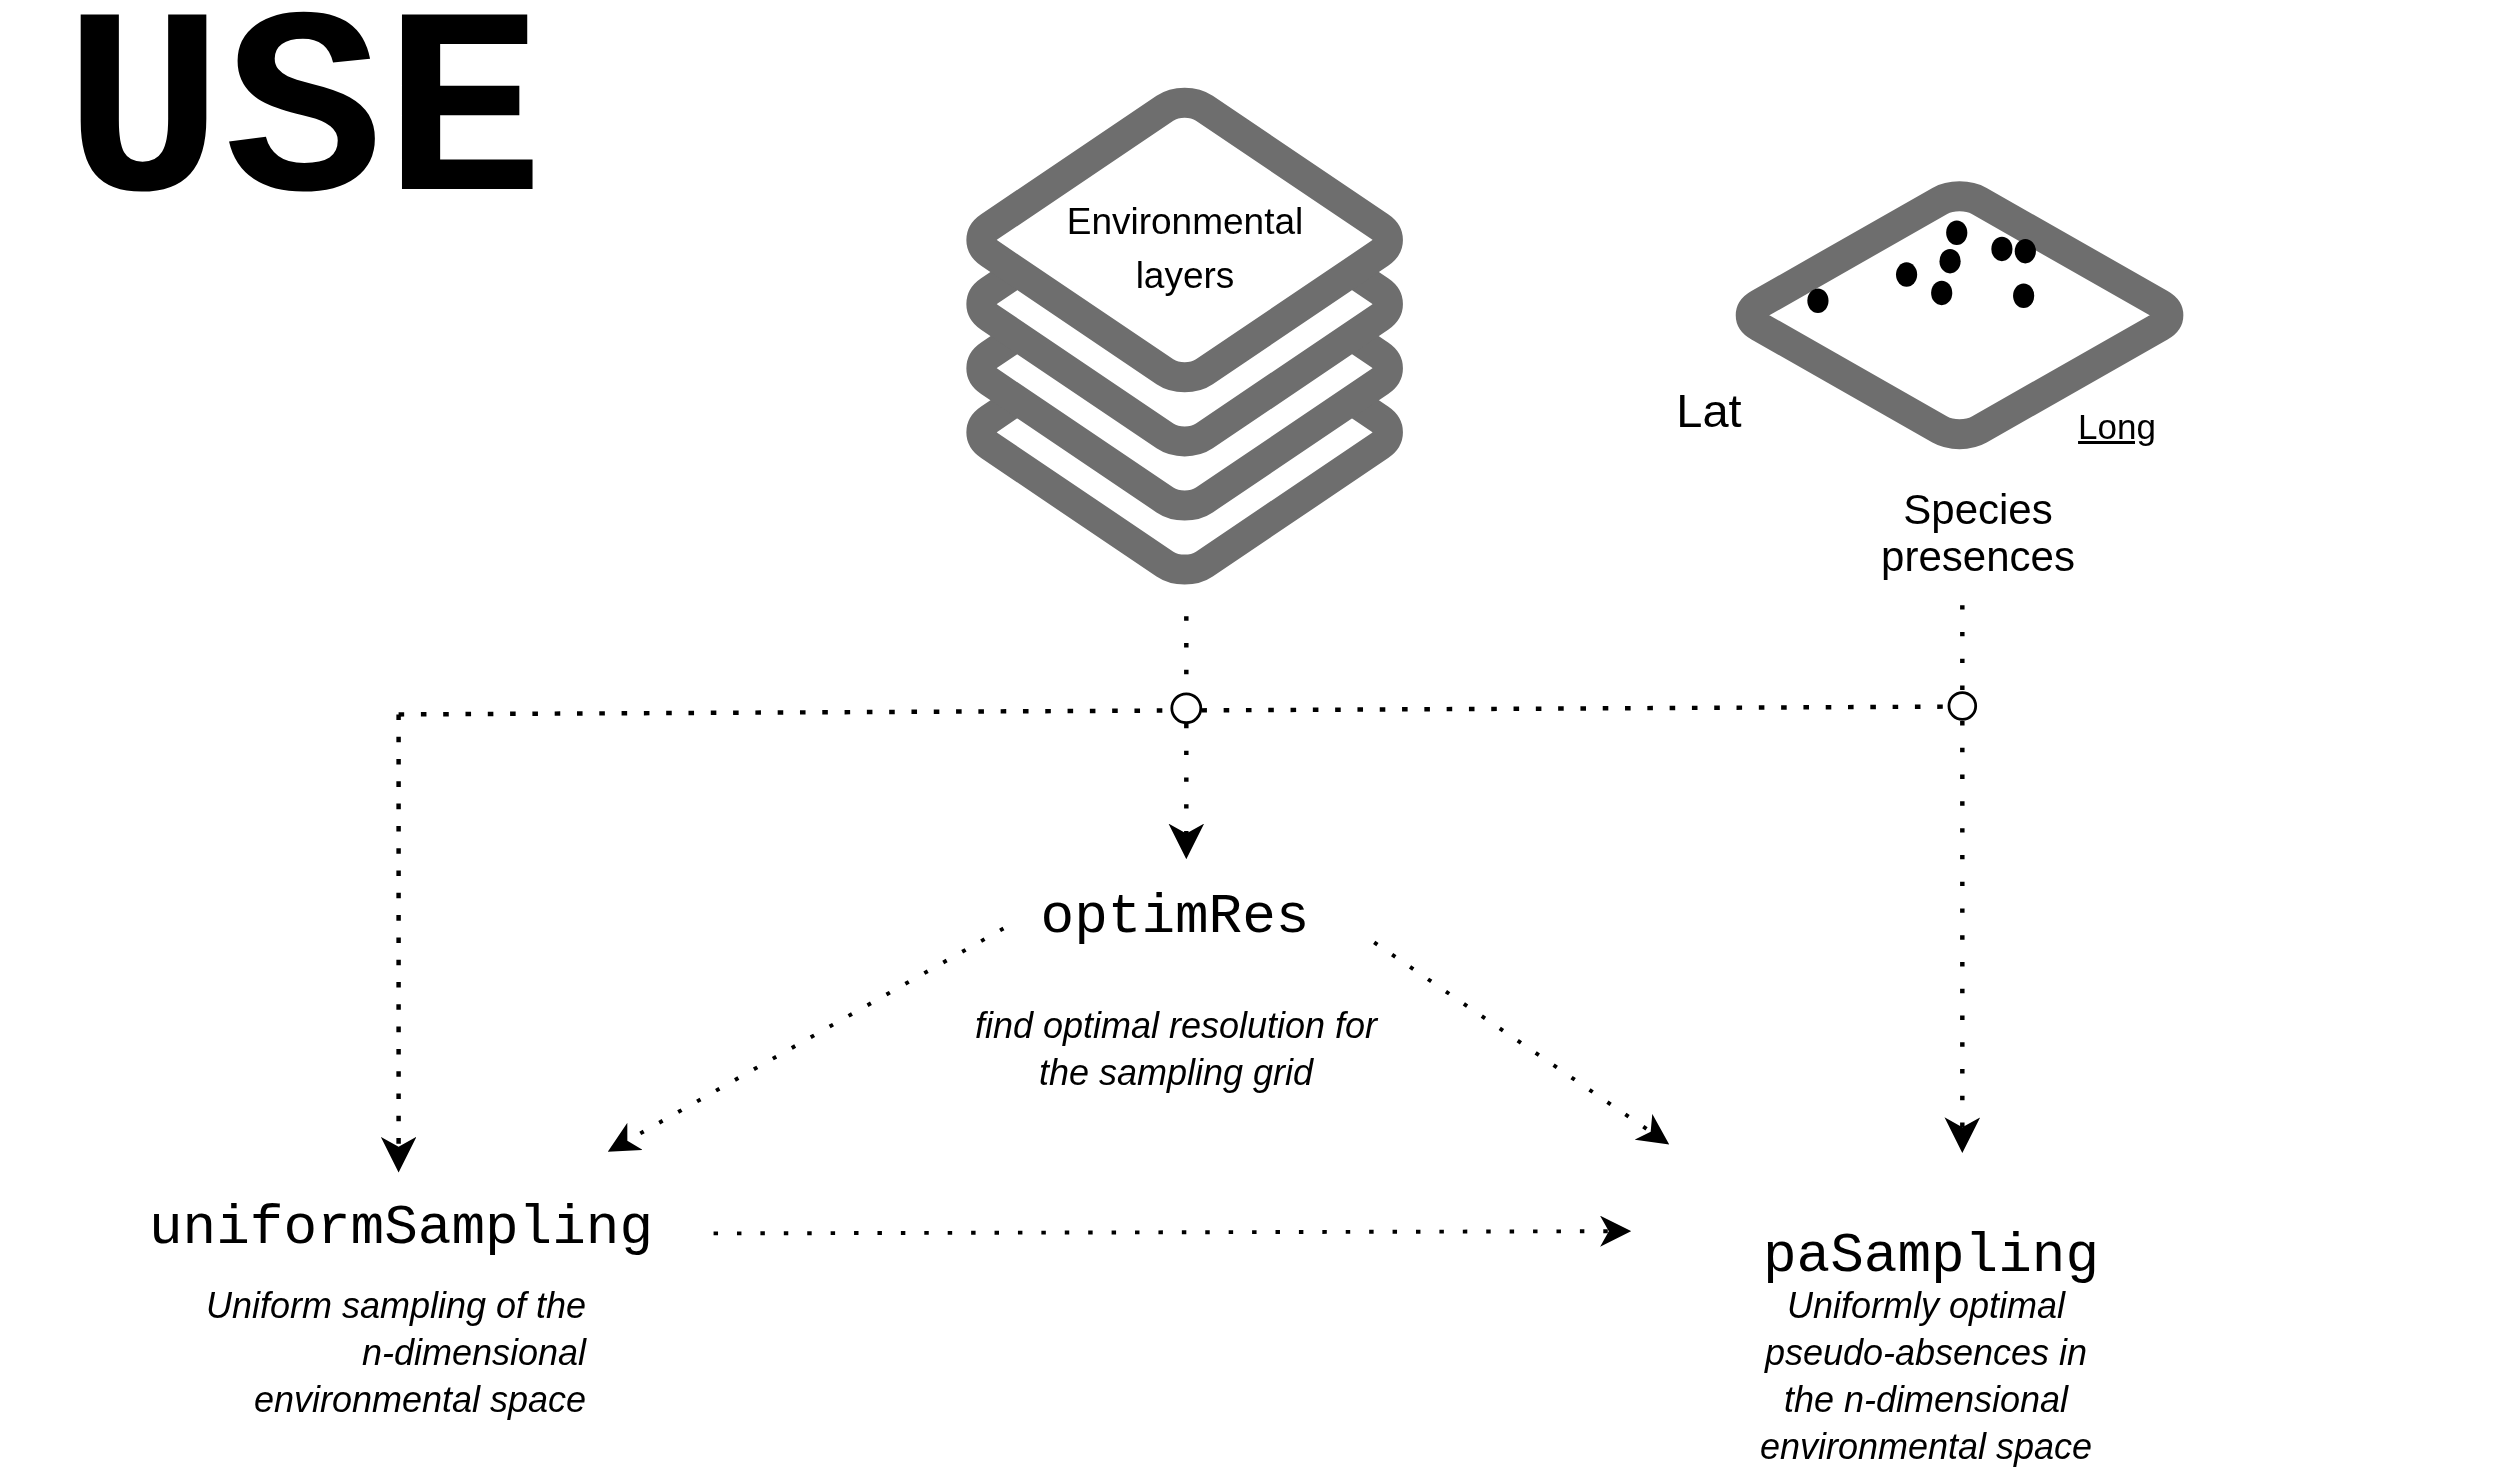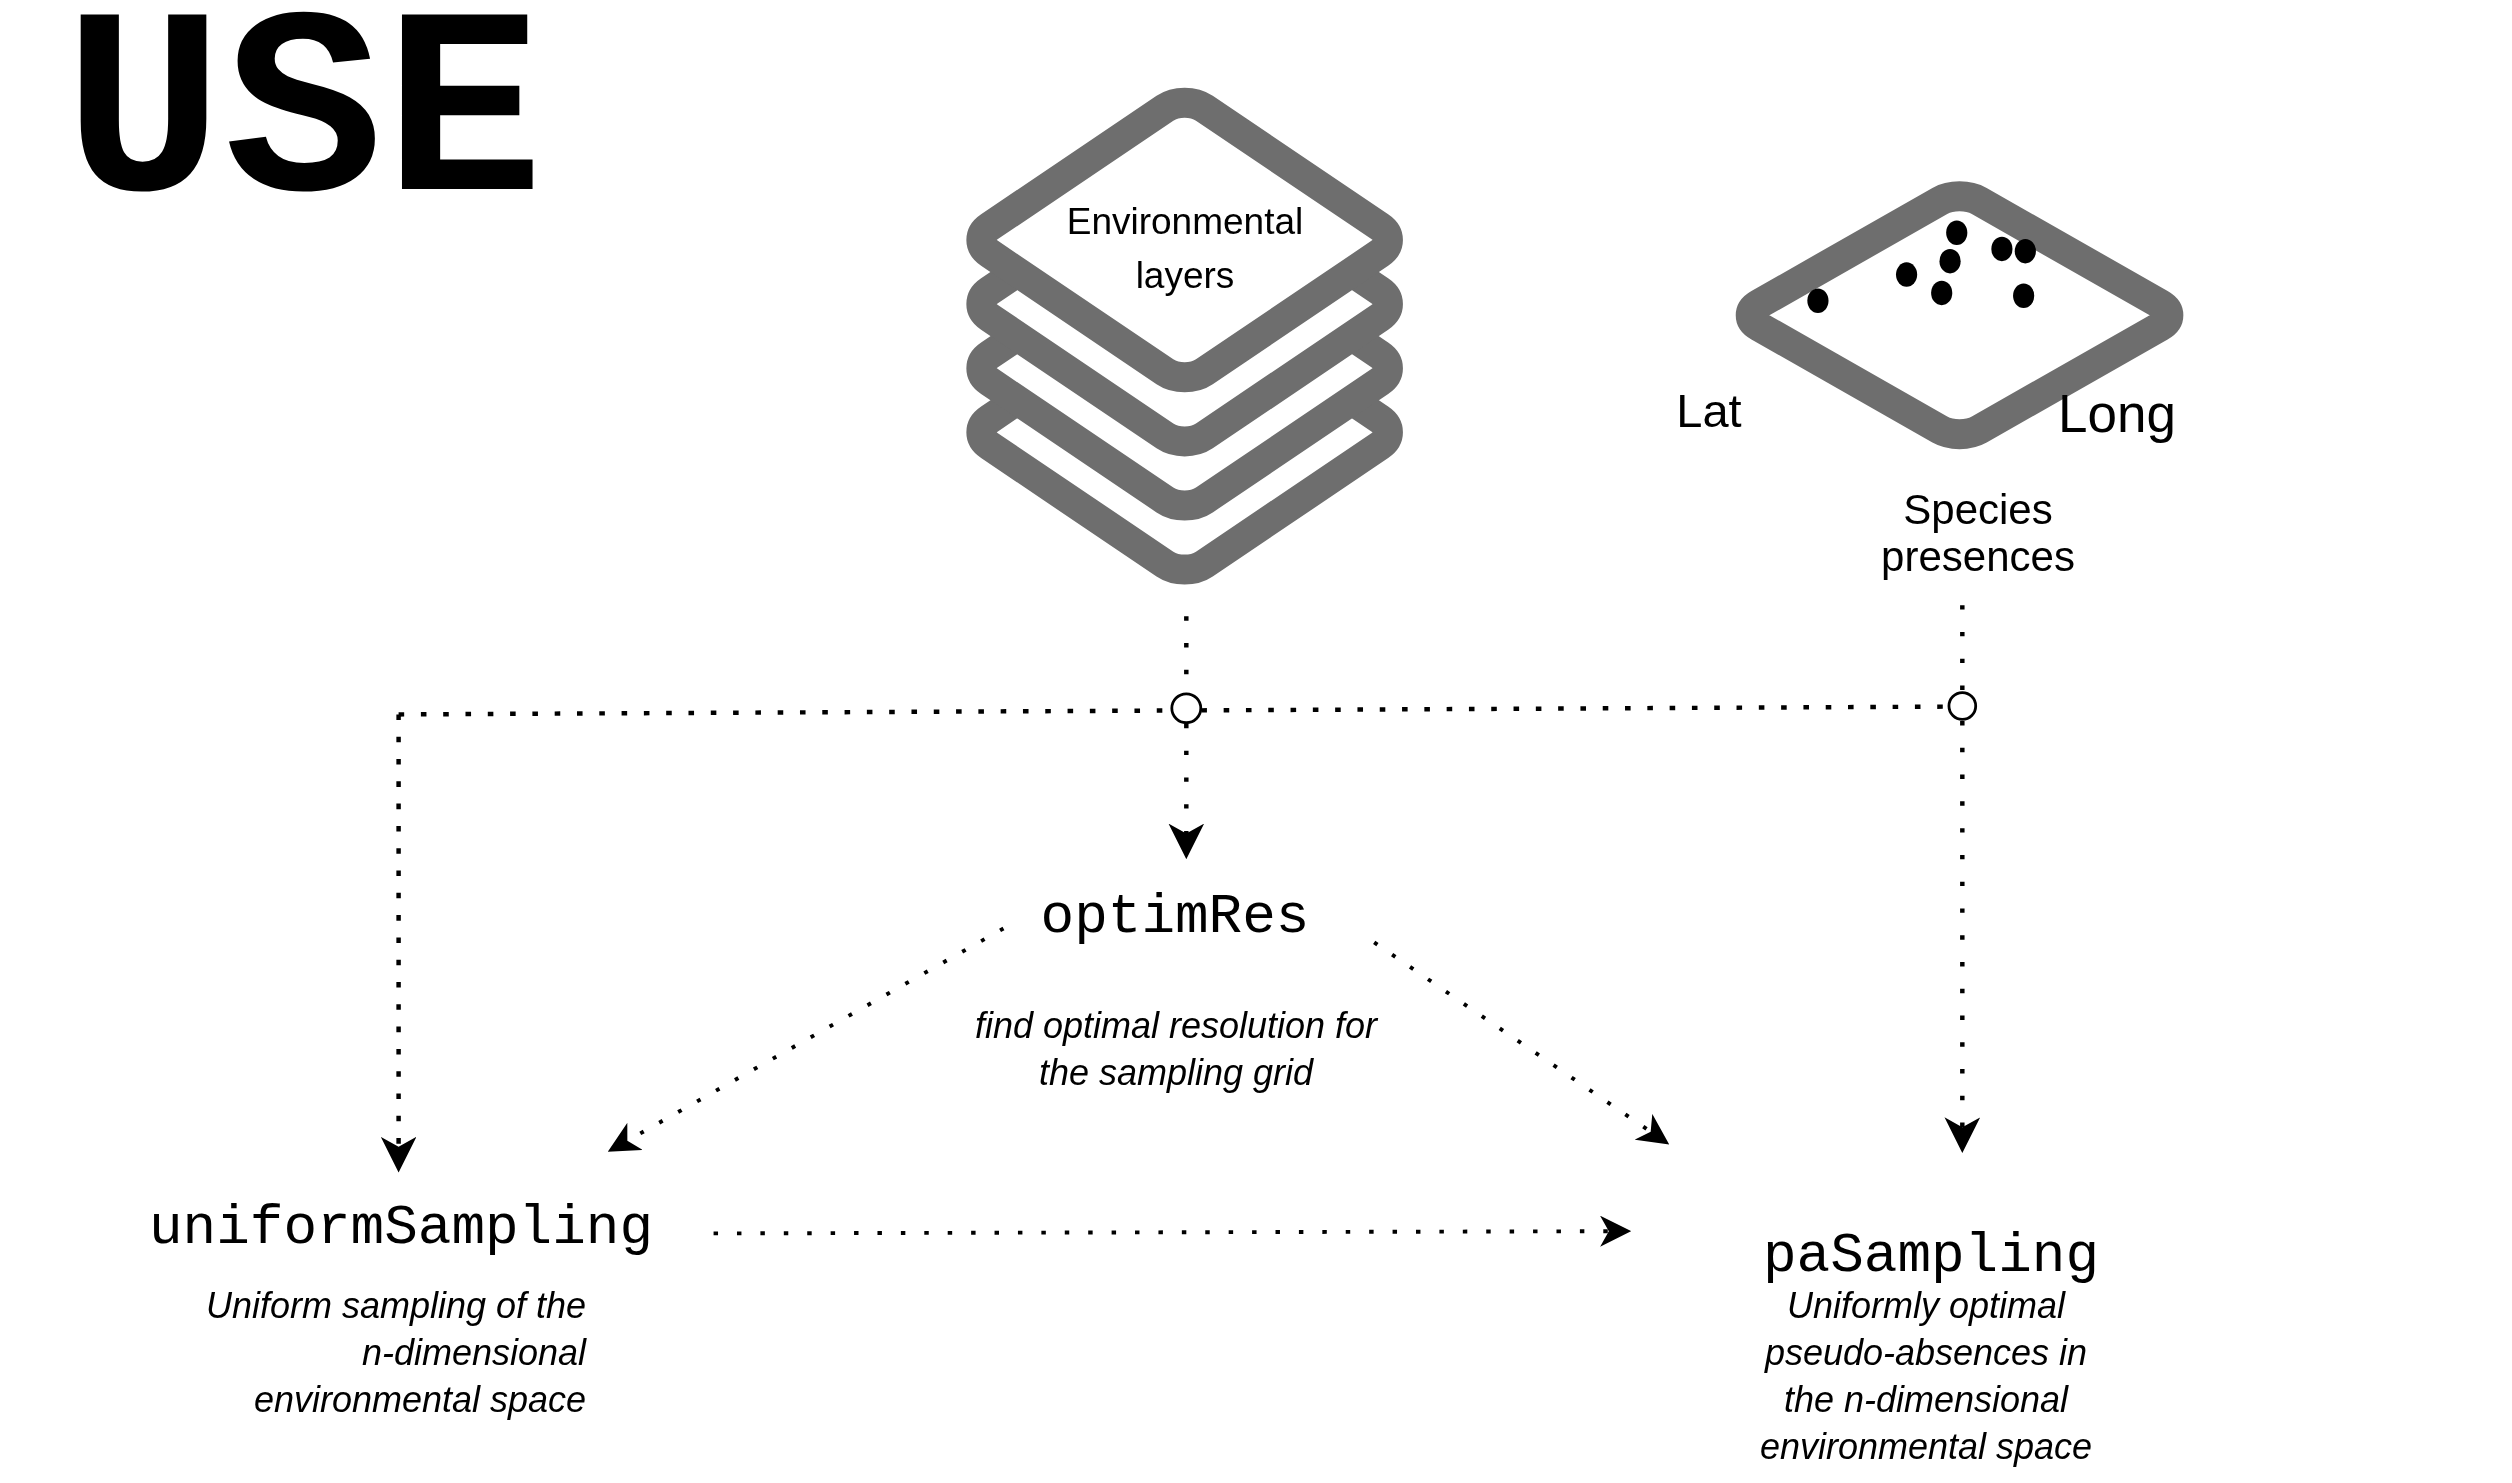--- a/index.html
+++ b/index.html
@@ -18,21 +18,21 @@
   .logo {
     left: 64px; top: -14px;
     font-family: "Liberation Mono", "DejaVu Sans Mono", monospace;
     font-weight: bold;
     font-size: 265px; line-height: 1;
     letter-spacing: 1.1px;
   }
   .node-label { font-family: "Liberation Mono", "DejaVu Sans Mono", monospace; }
   .env-label    { left: 1185px; top: 195px;  font-size: 37px; line-height: 54px; }
   .lat-label    { left: 1693px; top: 387px;  font-size: 47px; line-height: 1; margin-left: 16px; }
-  .long-label   { left: 2117px; top: 387px;  font-size: 53px; line-height: 1; }
+  .long-label   { left: 2117px; top: 409px;  font-size: 35px; line-height: 1; text-decoration: underline; }
   .species-label{ left: 1960px; top: 486px;  font-size: 42px; line-height: 47px; margin-left: 18px; }
   .optimres     { left: 1175px; top: 889px; font-size: 56px;  line-height: 1; }
   .optimres-desc{ left: 1176px; top: 1002px; font-size: 36px; line-height: 47px; font-style: italic; }
   .uniform      { left: 401px;  top: 1200px; font-size: 56px; line-height: 1; }
   .uniform-desc { left: 396px;  top: 1282px; font-size: 36px; line-height: 47px; font-style: italic; text-align: right; }
   .pasamp       { left: 1931px; top: 1228px; font-size: 56px; line-height: 1; }
   .pasamp-desc  { left: 1926px; top: 1282px; font-size: 36px; line-height: 47px; font-style: italic; }
 </style>
 </head>
 <body>

